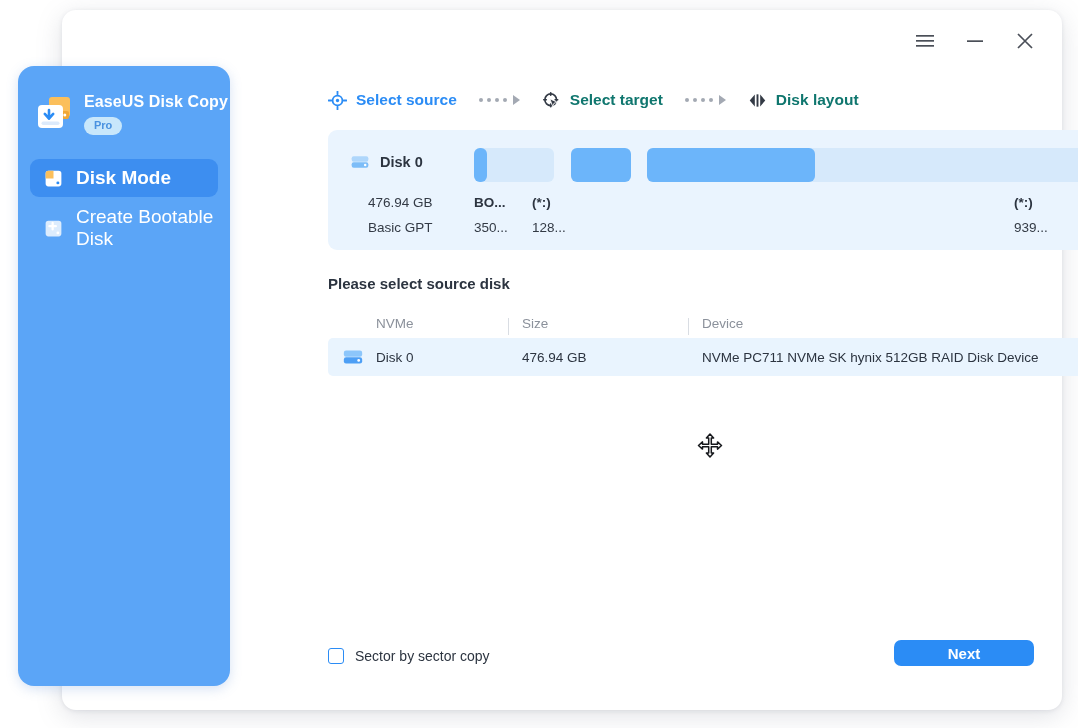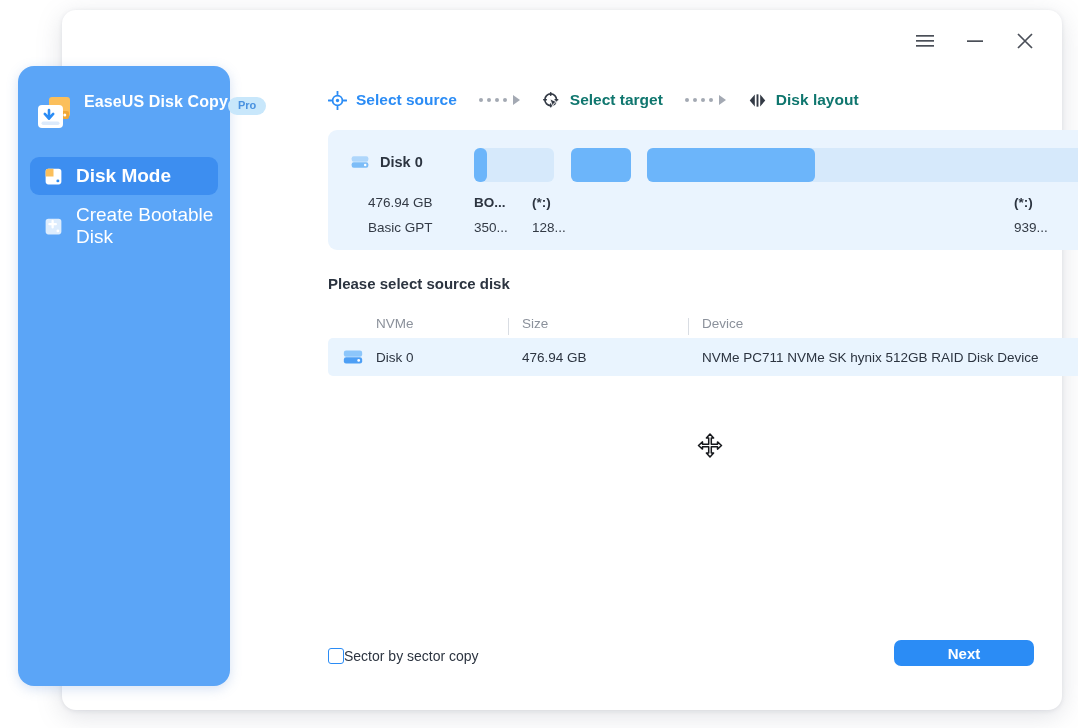--- a/index.html
+++ b/index.html
@@ -46,21 +46,21 @@
     border-radius: 16px;
     z-index: 5;
     box-shadow: 0 3px 12px rgba(90,140,210,0.25);
   }
   .brand {
     display: flex; align-items: flex-start;
     padding: 26px 0 0 16px;
     gap: 10px;
   }
   .brand-icon { width: 40px; height: 40px; flex: 0 0 40px; margin-top:1px;}
-  .brand-text { display:flex; flex-direction: row; align-items:flex-start; }
+  .brand-text { display:flex; flex-direction: column; align-items:flex-start; }
   .brand-name {
     color:#fff; font-size: 16px; font-weight: bold; letter-spacing: .1px;
     line-height: 20px; white-space: nowrap;
   }
   .pro-badge {
     margin-top: 5px;
     background: #c8e7fb; color:#4a92e0;
     font-size: 11px; font-weight: bold;
     border-radius: 9px;
     padding: 1px 10px 2px;
@@ -135,21 +135,21 @@
   .trow {
     display:flex; align-items:center; height:38px;
     background:#e9f4fe; border-radius:5px; font-size:13.5px; color:#2c3440;
     cursor:pointer;
   }
   .trow .col-disk { display:flex; align-items:center; gap:12px; padding-left:14px; }
   .row-disk-ico { width:22px; height:22px; flex:0 0 22px; display:block;}
 
   
   .footer { position:absolute; left:266px; right:28px; bottom:26px; height:44px; }
-  .chk-wrap { position:absolute; left:0; top:8px; display:flex; align-items:center; gap:0; cursor:pointer; }
+  .chk-wrap { position:absolute; left:0; top:8px; display:flex; align-items:center; gap:11px; cursor:pointer; }
   .chkbox {
     width:16px; height:16px; border:1.6px solid #2b8cf5; border-radius:3px; background:#fff;
   }
   .chk-label { font-size:14px; color:#2c3440; }
   .next-btn {
     position:absolute; right:0; top:0;
     width:140px; height:26px; border-radius:7px;
     background:#2b8cf5; color:#fff;
     font-size:15px; font-weight:bold;
     display:flex; align-items:center; justify-content:center;

